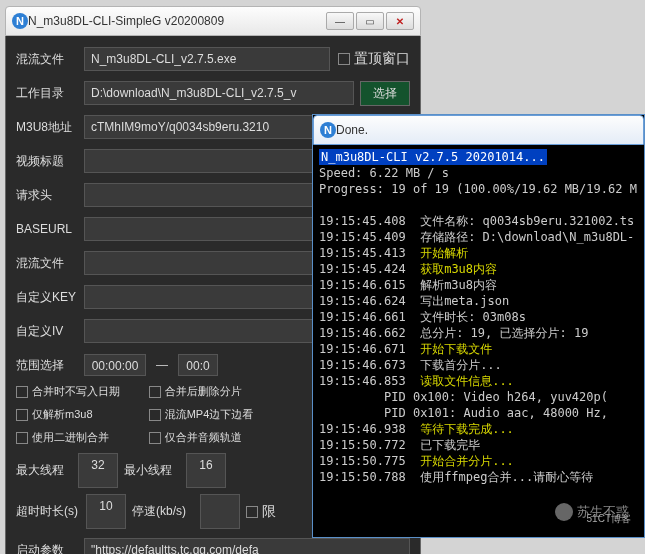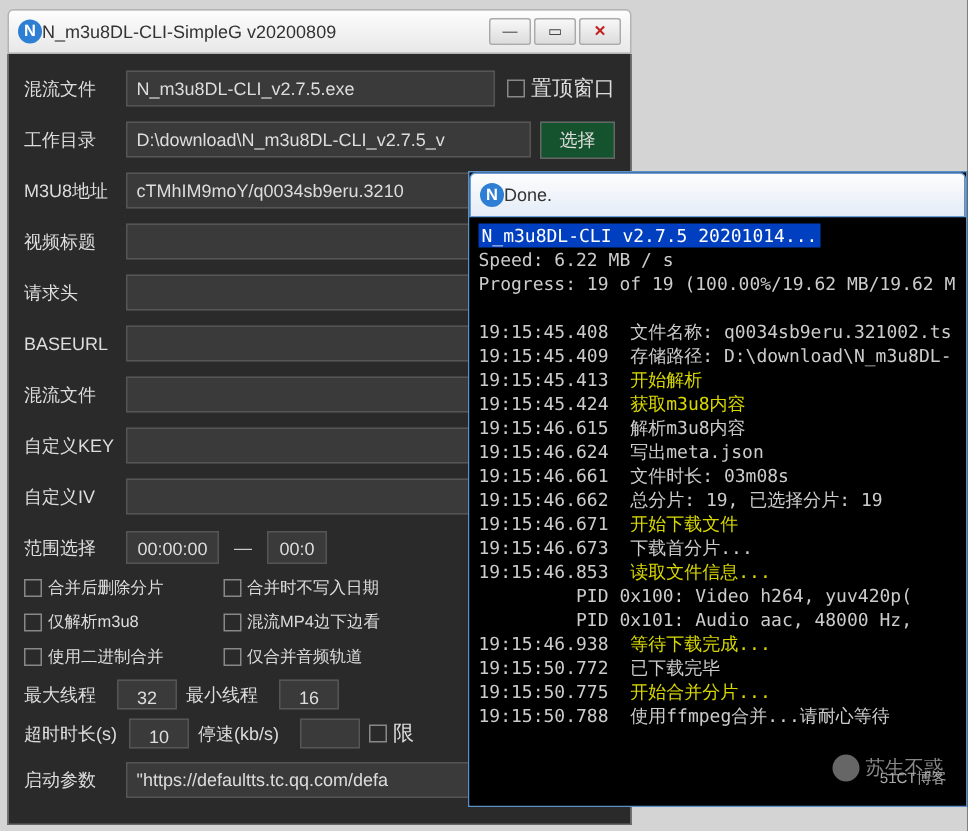--- a/index.html
+++ b/index.html
@@ -17,21 +17,21 @@
 .btn { background: #14532d; border: 1px solid #666; color: #ddd; padding: 3px 12px; margin-left: 6px; cursor: pointer; font-size: 12px; }
 .chk { width: 12px; height: 12px; border: 1px solid #888; background: #2a2a2a; margin-right: 4px; flex-shrink: 0; }
 .chklbl { display: flex; align-items: center; color: #ddd; font-size: 14px; }
 .range-row { display: flex; align-items: center; margin-top: 8px; margin-bottom: 6px; }
 .tbox { width: 62px; height: 22px; background: #3a3a3a; border: 1px solid #555; color: #ddd; text-align: center; font-size: 12px; line-height: 22px; }
 .dash { margin: 0 10px; color: #ccc; }
 .chkgrid { display: grid; grid-template-columns: 1fr 1fr 1fr; gap: 8px 4px; margin: 8px 0; }
 .chkgrid .chklbl { font-size: 11px; }
 .numrow { display: flex; align-items: center; margin-bottom: 6px; gap: 6px; }
 .nlabel { color: #ddd; font-size: 12px; width: 56px; }
-.nbox { width: 40px; height: 20px; background: #3a3a3a; border: 1px solid #555; color: #ddd; text-align: center; font-size: 12px; line-height: 22px; }
+.nbox { width: 40px; height: 35px; background: #3a3a3a; border: 1px solid #555; color: #ddd; text-align: center; font-size: 12px; line-height: 22px; }
 .console-win { position: absolute; left: 312px; top: 114px; width: 333px; border: 1px solid #5a8fc8; background: #000; }
 .console-body { background: #000; color: #ccc; font-family: "Consolas","SimSun",monospace; font-size: 12px; padding: 4px 6px; white-space: pre; overflow: hidden; height: 392px; line-height: 16px; }
 .hdrline { background: #0040c0; color: #fff; padding: 0 2px; display: inline-block; }
 .yel { color: #d8d800; }
 .watermark { position: absolute; right: 16px; bottom: 33px; color: #888; font-size: 13px; display: flex; align-items: center; gap: 4px; }
 .watermark .bub { width: 18px; height: 18px; border-radius: 50%; background: #666; }
 .wm2 { position: absolute; right: 14px; bottom: 28px; color: #aaa; font-size: 10px; text-align: center; }
 .icon-n { width: 16px; height: 16px; border-radius: 50%; background: #2e7fd4; color: #fff; font-weight: bold; font-size: 11px; display: flex; align-items: center; justify-content: center; }
 </style>
 </head>
@@ -96,25 +96,25 @@
     <div class="range-row">
       <div class="rlabel" style="width:68px">范围选择</div>
       <div class="tbox">00:00:00</div>
       <div class="dash">—</div>
       <div class="tbox" style="width:40px">00:0</div>
     </div>
 
     <div class="chkgrid">
       <label class="chklbl">
           <span class="chk"></span>
-          <span>合并后删除分片</span>
+          <span>合并时不写入日期</span>
         </label>
       <label class="chklbl">
           <span class="chk"></span>
-          <span>合并时不写入日期</span>
+          <span>合并后删除分片</span>
         </label>
       <span></span>
       <label class="chklbl">
           <span class="chk"></span>
           <span>仅解析m3u8</span>
         </label>
       <label class="chklbl">
           <span class="chk"></span>
           <span>混流MP4边下边看</span>
         </label>

